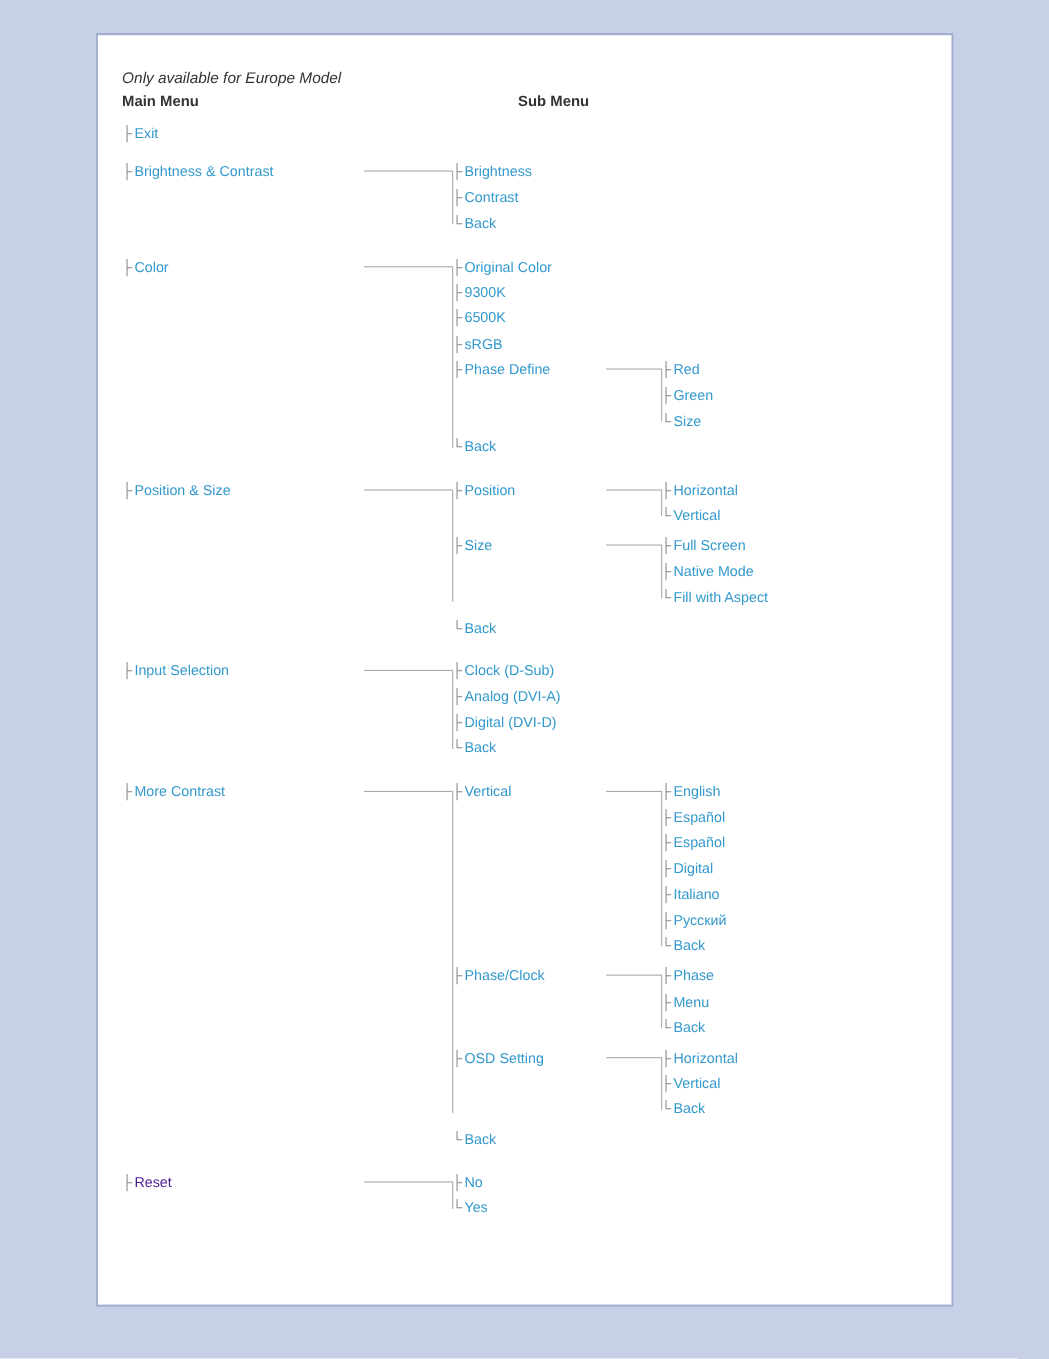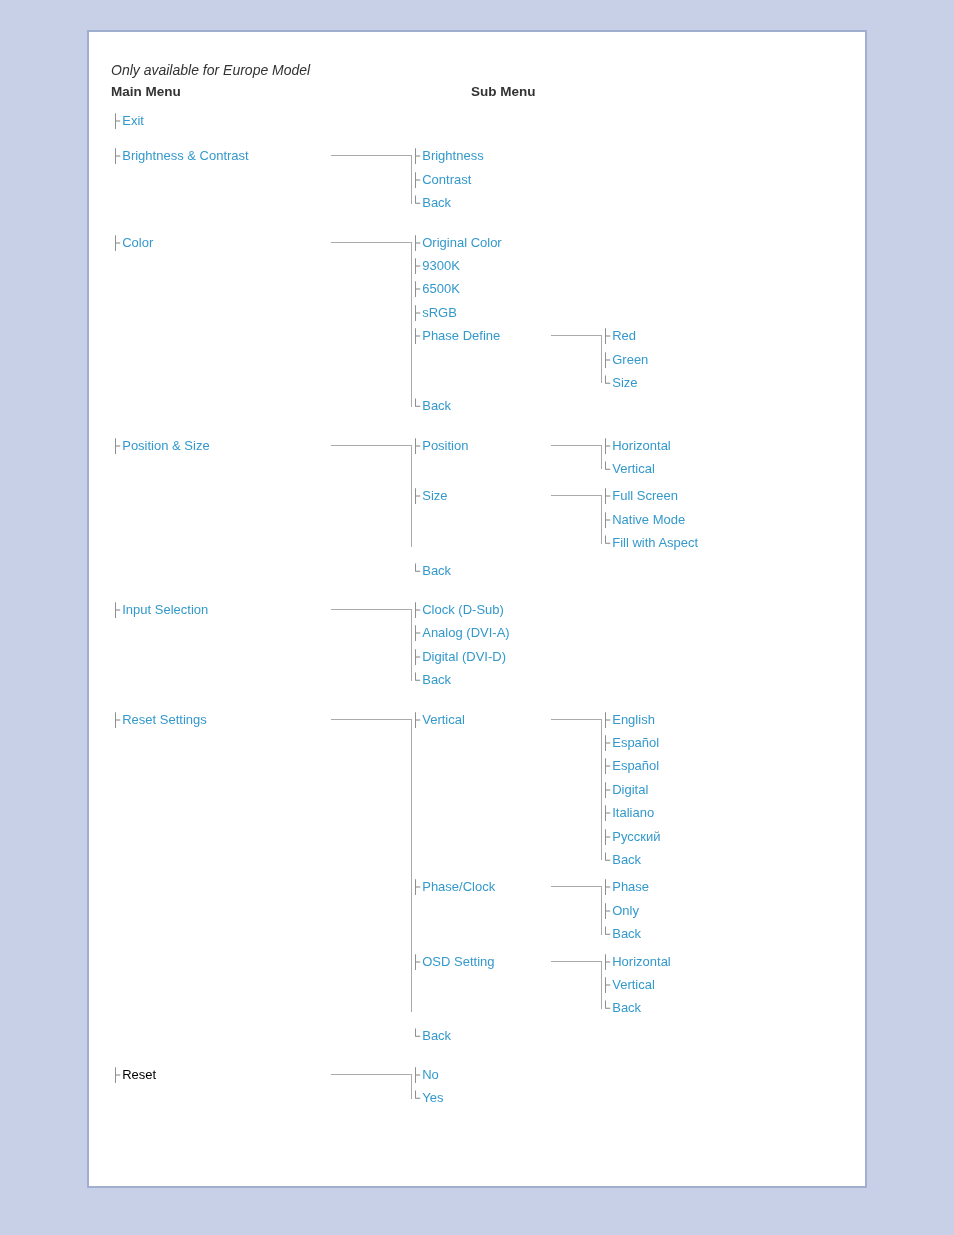--- a/index.html
+++ b/index.html
@@ -201,21 +201,21 @@
         <div style="display:flex; align-items:center;">
           <span style="color:#888; margin-right:2px;">└</span>
           <span>Back</span>
         </div>
       </div>
     </div>
 
     <div style="display:flex; align-items:flex-start; margin-bottom:16px;">
       <div style="display:flex; align-items:flex-start; width:220px; flex-shrink:0;">
         <span style="color:#888; margin-right:2px; line-height:1.8;">├</span>
-        <span style="color:#3399cc;">Reset Settings</span>
+        <span style="color:#3399cc;">More Contrast</span>
       </div>
       <span style="display:inline-block; border-top:1px solid #aaa; width:80px; margin-top:11px; flex-shrink:0;"></span>
       <div style="display:flex; flex-direction:column; position:relative;">
         <div style="border-left:1px solid #aaa; position:absolute; left:0; top:11px; bottom:35px;"></div>
 
         <div style="display:flex; align-items:flex-start;">
           <div style="display:flex; align-items:center; width:140px; flex-shrink:0;">
             <span style="color:#888; margin-right:2px; line-height:1.8;">├</span>
             <span>Vertical</span>
           </div>
@@ -260,21 +260,21 @@
           </div>
           <span style="display:inline-block; border-top:1px solid #aaa; width:50px; margin-top:11px; flex-shrink:0;"></span>
           <div style="display:flex; flex-direction:column; position:relative;">
             <div style="border-left:1px solid #aaa; position:absolute; left:0; top:11px; bottom:11px;"></div>
             <div style="display:flex; align-items:center;">
                 <span style="color:#888; margin-right:2px;">├</span>
                 <span>Phase</span>
               </div>
             <div style="display:flex; align-items:center;">
                 <span style="color:#888; margin-right:2px;">├</span>
-                <span>Only</span>
+                <span>Menu</span>
               </div>
             <div style="display:flex; align-items:center;">
                 <span style="color:#888; margin-right:2px;">└</span>
                 <span>Back</span>
               </div>
           </div>
         </div>
 
         <div style="display:flex; align-items:flex-start; margin-top:4px;">
           <div style="display:flex; align-items:center; width:140px; flex-shrink:0;">
@@ -302,21 +302,21 @@
         <div style="display:flex; align-items:center; margin-top:4px;">
           <span style="color:#888; margin-right:2px;">└</span>
           <span>Back</span>
         </div>
       </div>
     </div>
 
     <div style="display:flex; align-items:flex-start; margin-bottom:16px;">
       <div style="display:flex; align-items:flex-start; width:220px; flex-shrink:0;">
         <span style="color:#888; margin-right:2px; line-height:1.8;">├</span>
-        <span style="color:#000000;">Reset</span>
+        <span style="color:#4c1d95;">Reset</span>
       </div>
       <span style="display:inline-block; border-top:1px solid #aaa; width:80px; margin-top:11px; flex-shrink:0;"></span>
       <div style="display:flex; flex-direction:column; position:relative;">
         <div style="border-left:1px solid #aaa; position:absolute; left:0; top:11px; bottom:11px;"></div>
         <div style="display:flex; align-items:center;">
           <span style="color:#888; margin-right:2px;">├</span>
           <span>No</span>
         </div>
         <div style="display:flex; align-items:center;">
           <span style="color:#888; margin-right:2px;">└</span>

